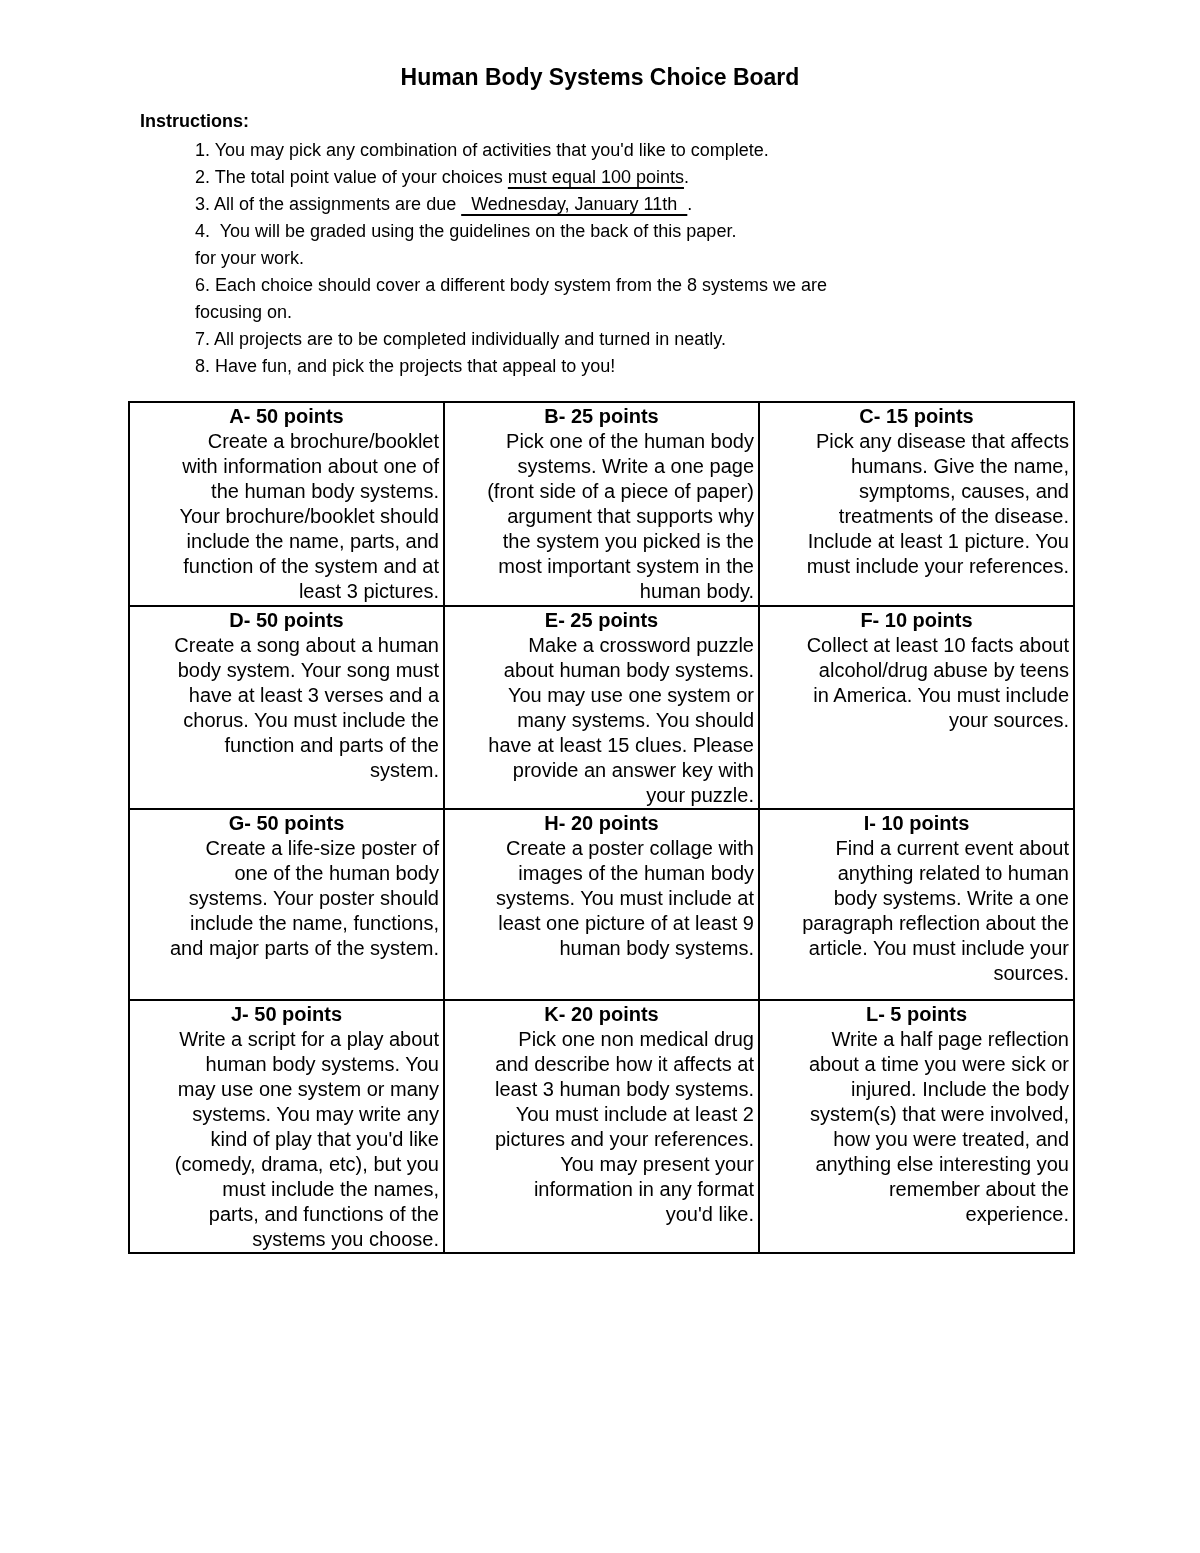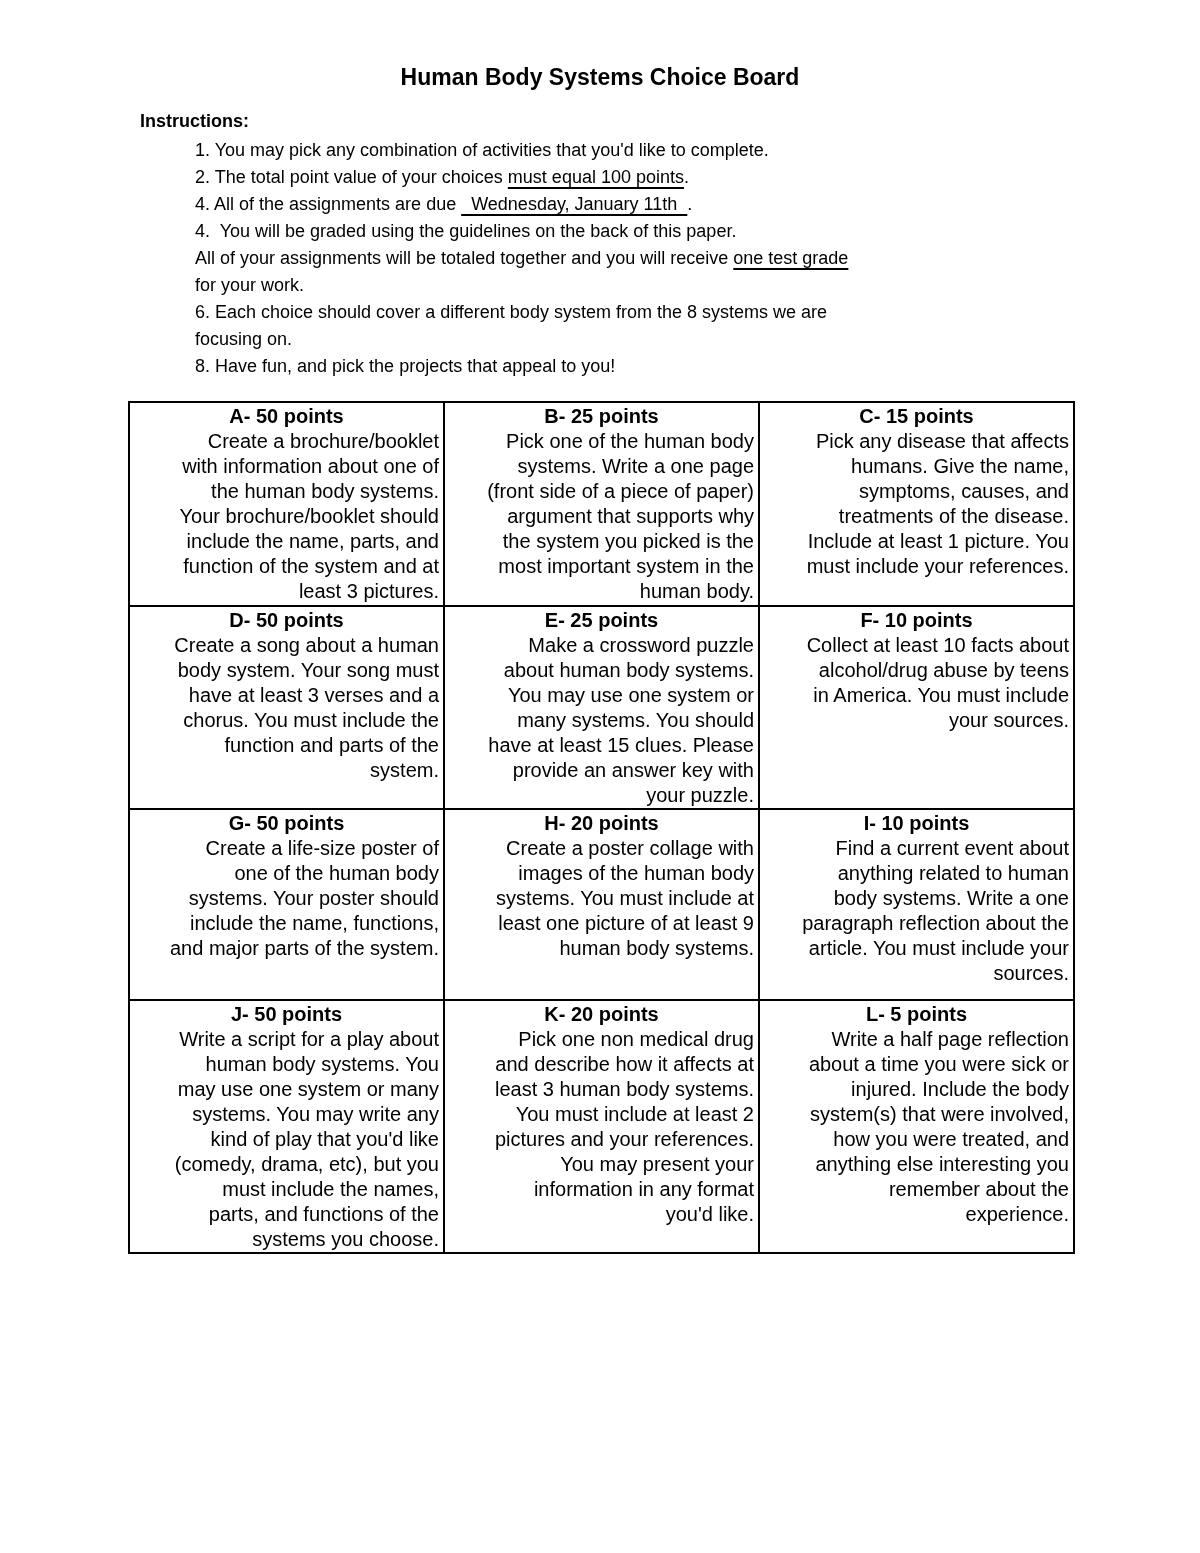--- a/index.html
+++ b/index.html
@@ -50,26 +50,26 @@
 
 <div class="page">
 
   <div class="title">Human Body Systems Choice Board</div>
 
   <div class="instructions">
     <div class="instructions-heading">Instructions:</div>
     <div class="ilist">
       <div class="iline"><span>1. You may pick any combination of activities that you'd like to complete.</span></div>
       <div class="iline"><span>2. The total point value of your choices </span><span class="emph">must equal 100 points</span><span>.</span></div>
-      <div class="iline"><span>4. All of the assignments are due </span><span class="emph">  Wednesday, January 11th  </span><span>.</span></div>
+      <div class="iline"><span>3. All of the assignments are due </span><span class="emph">  Wednesday, January 11th  </span><span>.</span></div>
       <div class="iline"><span>4.  You will be graded using the guidelines on the back of this paper.</span></div>
-      <div class="iline"><span>All of your assignments will be totaled together and you will receive </span><span class="emph">one test grade</span></div>
       <div class="iline"><span>for your work.</span></div>
       <div class="iline"><span>6. Each choice should cover a different body system from the 8 systems we are</span></div>
       <div class="iline"><span>focusing on.</span></div>
+      <div class="iline"><span>7. All projects are to be completed individually and turned in neatly.</span></div>
       <div class="iline"><span>8. Have fun, and pick the projects that appeal to you!</span></div>
     </div>
   </div>
 
   <table class="board">
     <tbody>
         <tr class="row1">
       <td>
         <div class="cell-header">A- 50 points</div>
         <div class="cell-body">Create a brochure/booklet

